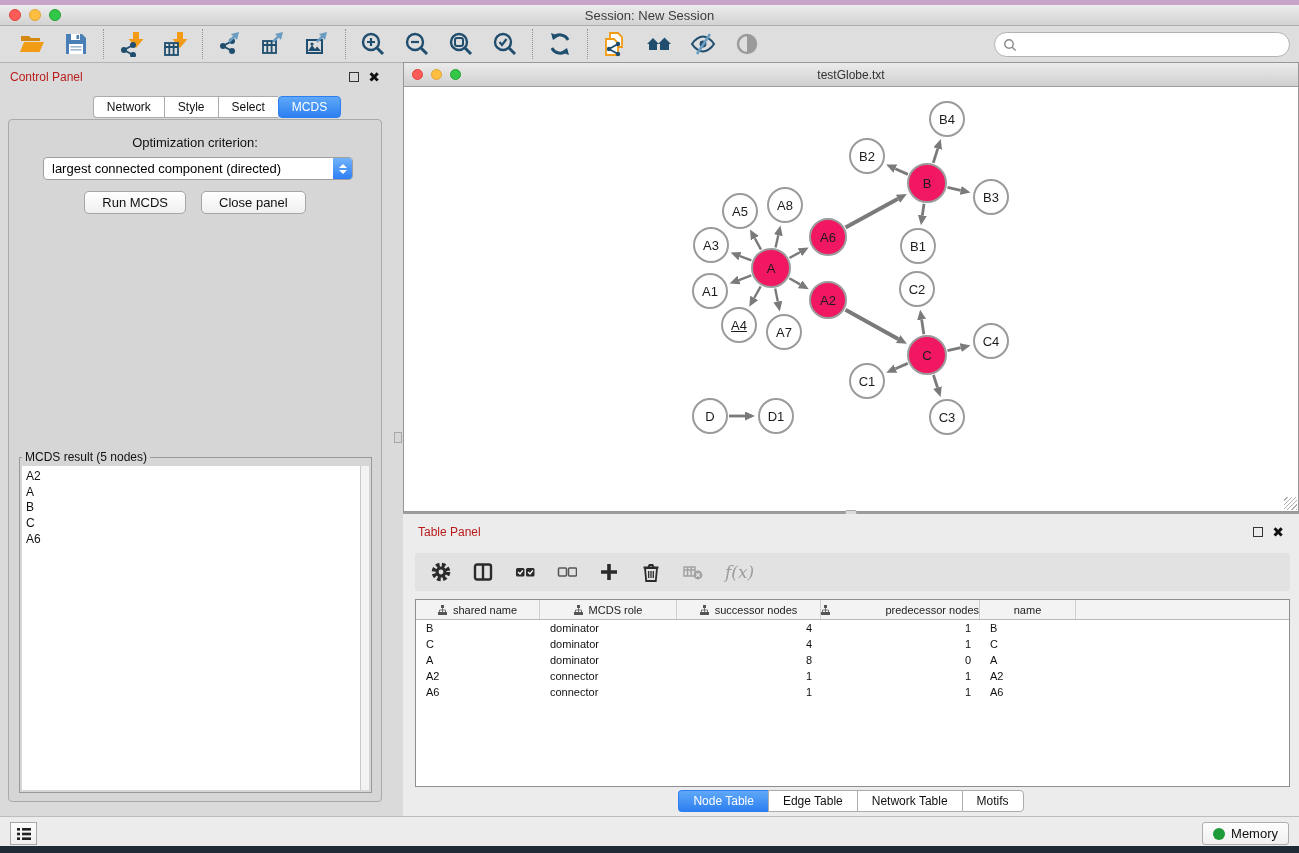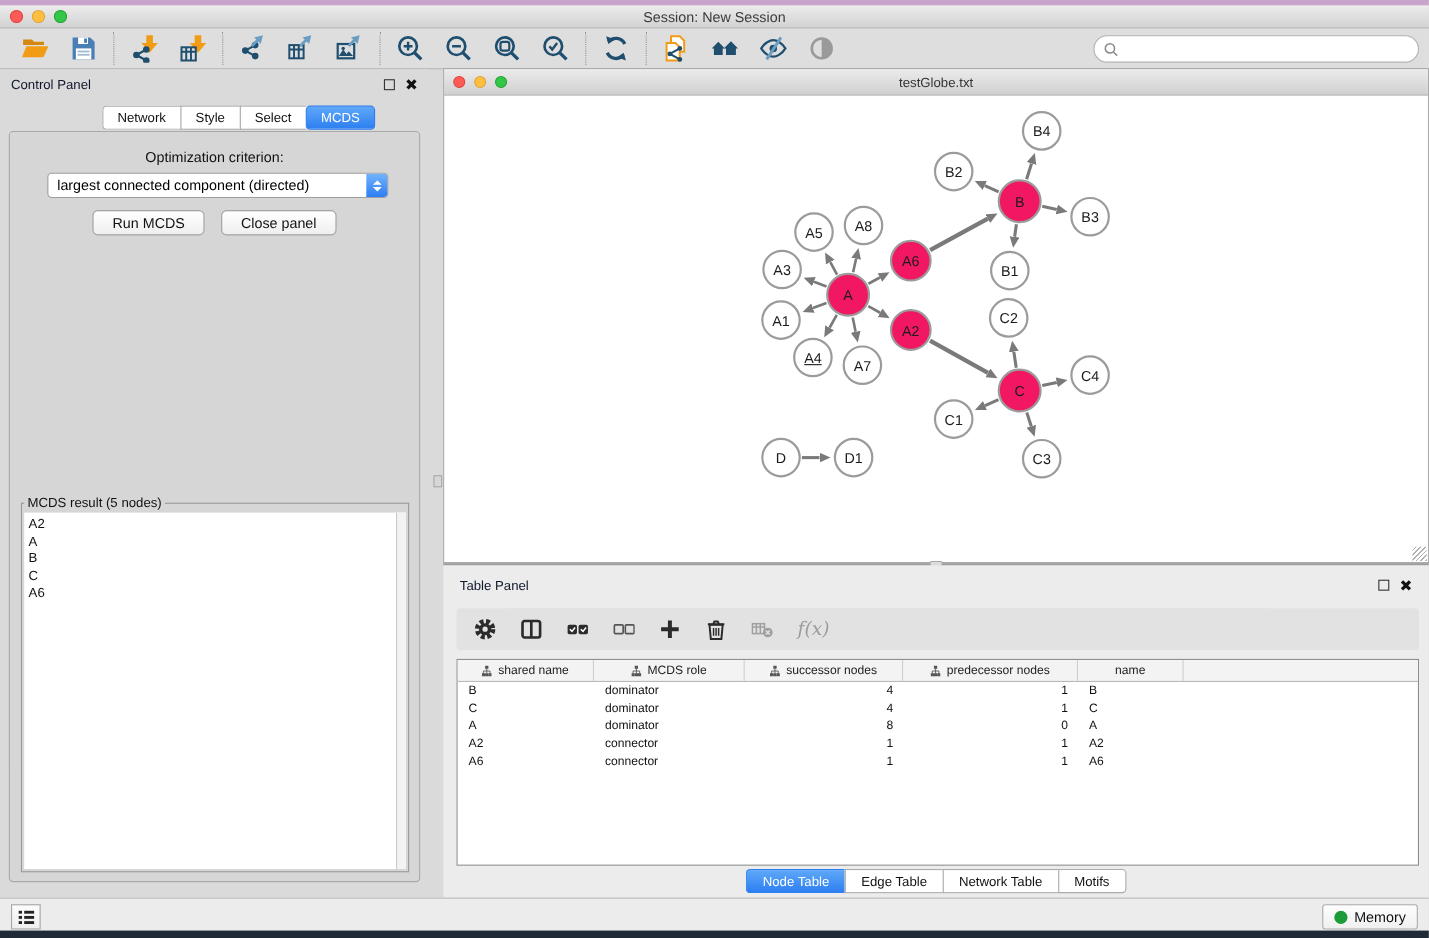--- a/index.html
+++ b/index.html
@@ -31,21 +31,21 @@
   .tb-btn { width:28px; height:28px; display:flex; align-items:center; justify-content:center; }
   .tb-btn svg { width:26px; height:26px; }
   .searchbox { position:absolute; right:9px; top:6px; width:296px; height:25px;
     background:#fff; border:1px solid #b3b3b3; border-radius:13px;
     display:flex; align-items:center; padding-left:8px; }
   .searchbox input { border:none; outline:none; flex:1; font-size:12px; background:transparent; }
 
   
   .control-panel { position:absolute; left:0; top:63px; width:390px; height:753px; background:#dadada; }
   .panel-head { height:27px; display:flex; align-items:center; padding:0 10px; }
-  .panel-head .pt { font-size:12px; color:#0f172a; }
+  .panel-head .pt { font-size:12px; color:#b91c1c; }
   .panel-controls { margin-left:auto; display:flex; gap:9px; align-items:center; }
   .float-box { width:10px; height:10px; border:1.6px solid #333; }
   .close-x { font-size:14px; font-weight:bold; color:#111; line-height:10px; }
 
   .cp-tabs { position:absolute; left:0; top:33px; width:390px; display:flex; justify-content:center; }
   .cp-tab { font-size:12px; padding:3px 13px; background:#fff; border:1px solid #ababab;
     border-right:none; color:#111; }
   .cp-tab:first-child { border-radius:4px 0 0 4px;margin-left:44px; }
   .cp-tab:last-child { border-right:1px solid #ababab; border-radius:0 4px 4px 0; }
   .cp-tab.active { background:linear-gradient(#5fa8f8,#2d7ff1); color:#fff;
@@ -525,21 +525,21 @@
         <div class="nt-hcell" style="width: 144px; flex: 0 0 auto;">
           <svg viewBox="0 0 9 10">
             <rect x="3" y="0" width="3" height="3" fill="#555"></rect>
             <path d="M4.5 3v2M1.5 5h6M1.5 5v2M4.5 5v2M7.5 5v2" stroke="#555" stroke-width="0.8" fill="none"></path>
             <rect x="0" y="7" width="3" height="3" fill="#555"></rect>
             <rect x="3" y="7" width="3" height="3" fill="#555"></rect>
             <rect x="6" y="7" width="3" height="3" fill="#555"></rect>
           </svg>
           <span>successor nodes</span>
         </div>
-        <div class="nt-hcell" style="width: 159px; flex: 0 0 auto;">
+        <div class="nt-hcell" style="width: 159px; flex: 0 0 auto; justify-content: space-between;">
           <svg viewBox="0 0 9 10">
             <rect x="3" y="0" width="3" height="3" fill="#555"></rect>
             <path d="M4.5 3v2M1.5 5h6M1.5 5v2M4.5 5v2M7.5 5v2" stroke="#555" stroke-width="0.8" fill="none"></path>
             <rect x="0" y="7" width="3" height="3" fill="#555"></rect>
             <rect x="3" y="7" width="3" height="3" fill="#555"></rect>
             <rect x="6" y="7" width="3" height="3" fill="#555"></rect>
           </svg>
           <span>predecessor nodes</span>
         </div>
         <div class="nt-hcell" style="width: 96px; flex: 0 0 auto;">

